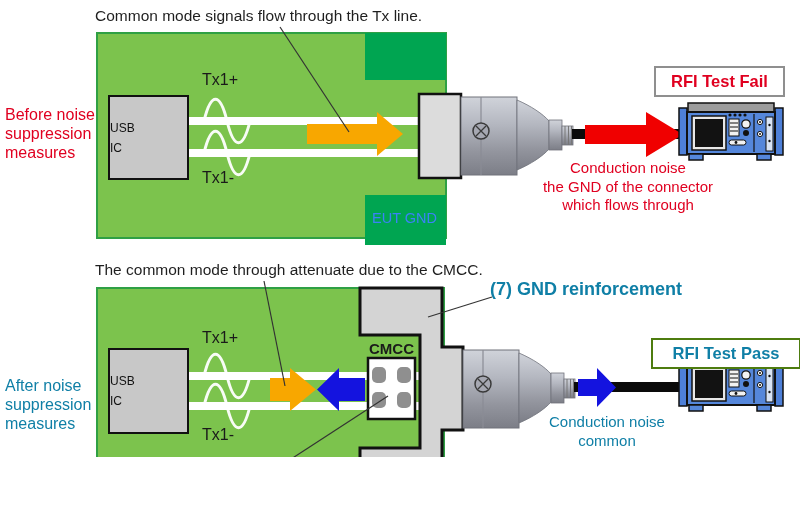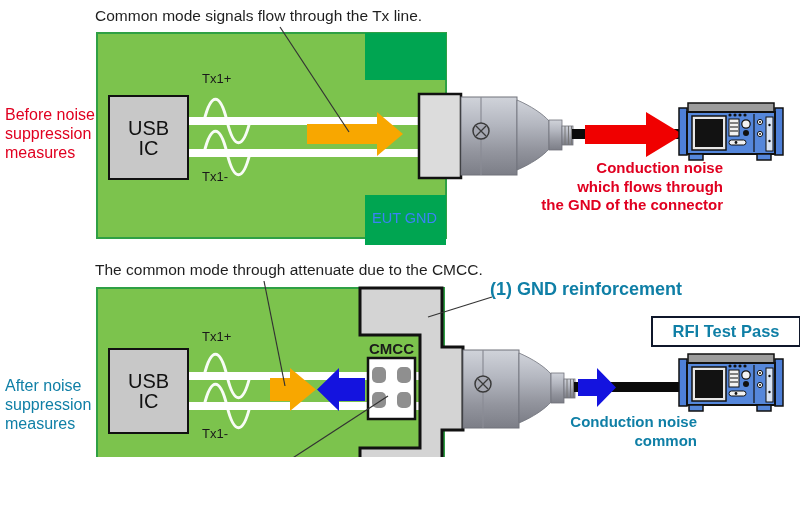--- a/index.html
+++ b/index.html
@@ -7,33 +7,33 @@
     position:relative;width:800px;height:457px;background:#ffffff;overflow:hidden;
     font-family:"Liberation Sans","DejaVu Sans",sans-serif;color:#1a1a1a;
   }
   .canvas svg{position:absolute;left:0;top:0;}
   .txt{position:absolute;white-space:nowrap;}
   .title{font-size:15.5px;color:#1f1f1f;}
   .side-label{font-size:16px;line-height:19px;}
   .side-label span{display:block;}
   .red{color:#E00020;}
   .teal{color:#0F7FA6;}
-  .caption{text-align:right;font-size:15px;line-height:18.5px;font-weight:bold;}
+  .caption{text-align:center;font-size:15px;line-height:18.5px;}
   .caption span{display:block;}
   .rfi-box{
     position:absolute;background:#ffffff;display:flex;align-items:center;justify-content:center;
     font-weight:bold;font-size:16.5px;
   }
   .rfi-fail{left:654px;top:66px;width:127px;height:27px;border:2px solid #8F8F8F;}
-  .rfi-pass{left:651px;top:316px;width:146px;height:27px;border:2px solid #0f172a;}
+  .rfi-pass{left:651px;top:338px;width:146px;height:27px;border:2px solid #4d7c0f;}
   .ic-label{
-    position:absolute;display:flex;flex-direction:column;align-items:center;justify-content:center;
-    font-size:20px;line-height:20px;color:#111;
+    position:absolute;display:flex;flex-direction:column;align-items:flex-start;justify-content:center;
+    font-size:12px;line-height:20px;color:#111;
   }
-  .tx{font-size:13px;color:#1a1a1a;}
+  .tx{font-size:16px;color:#1a1a1a;}
   .eut{font-size:14.5px;color:#3b82f6;}
   .callout-bold{font-weight:bold;font-size:18px;}
   .chip-label{font-weight:bold;font-size:15px;width:47px;text-align:center;}
   .footnote{font-size:14.5px;color:#1f1f1f;}
 </style>
 </head>
 <body>
 
 <div class="canvas">
 
@@ -188,44 +188,45 @@
 <div class="ic-label" style="left:108px;top:95px;width:77px;height:81px;border:2.5px solid #111;background:#C8C8C8;">
   <span>USB</span>
   <span>IC</span>
 </div>
 
 <div class="txt tx" style="left:202px;top:71px;">Tx1+</div>
 <div class="txt tx" style="left:202px;top:169px;">Tx1-</div>
 
 <div class="txt eut" style="left:372px;top:210px;">EUT GND</div>
 
+<div class="rfi-box rfi-fail red">RFI Test Fail</div>
 
 <div class="caption red" style="position:absolute;left:533px;top:159px;width:190px;">
   <span>Conduction noise</span>
+  <span>the GND of the connector</span>
   <span>which flows through</span>
-  <span>the GND of the connector</span>
 </div>
 
 <div class="txt title" style="left:95px;top:261px;">The common mode through attenuate due to the CMCC.</div>
 
 <div class="txt side-label teal" style="left:5px;top:376px;">
   <span>After noise</span>
   <span>suppression</span>
   <span>measures</span>
 </div>
 
 <div class="ic-label" style="left:108px;top:348px;width:77px;height:82px;border:2.5px solid #111;background:#C8C8C8;">
   <span>USB</span>
   <span>IC</span>
 </div>
 
 <div class="txt tx" style="left:202px;top:329px;">Tx1+</div>
 <div class="txt tx" style="left:202px;top:426px;">Tx1-</div>
 
-<div class="txt callout-bold teal" style="left:490px;top:279px;">(1) GND reinforcement</div>
+<div class="txt callout-bold teal" style="left:490px;top:279px;">(7) GND reinforcement</div>
 
 <div class="txt chip-label" style="left:368px;top:340px;">CMCC</div>
 
 <div class="txt callout-bold teal" style="left:136px;top:501px;">(2) CMCC</div>
 
 
 <div class="rfi-box rfi-pass teal">RFI Test Pass</div>
 
 <div class="caption teal" style="position:absolute;left:517px;top:413px;width:180px;">
   <span>Conduction noise</span>

